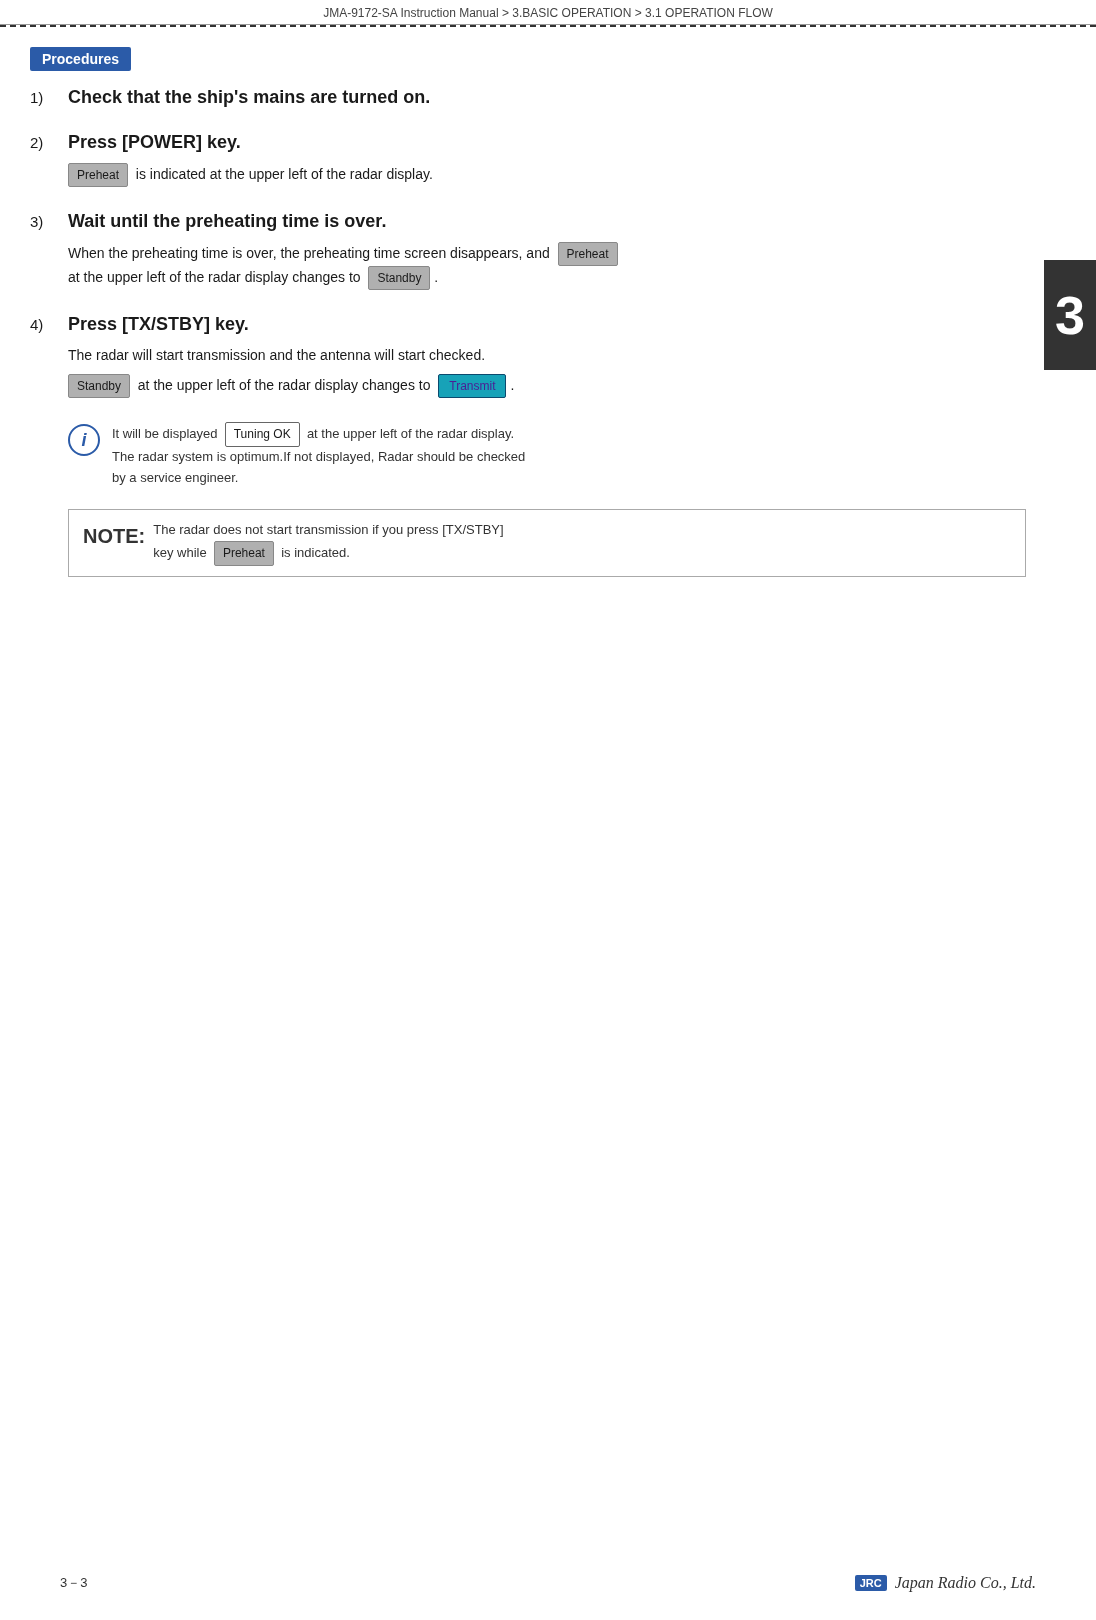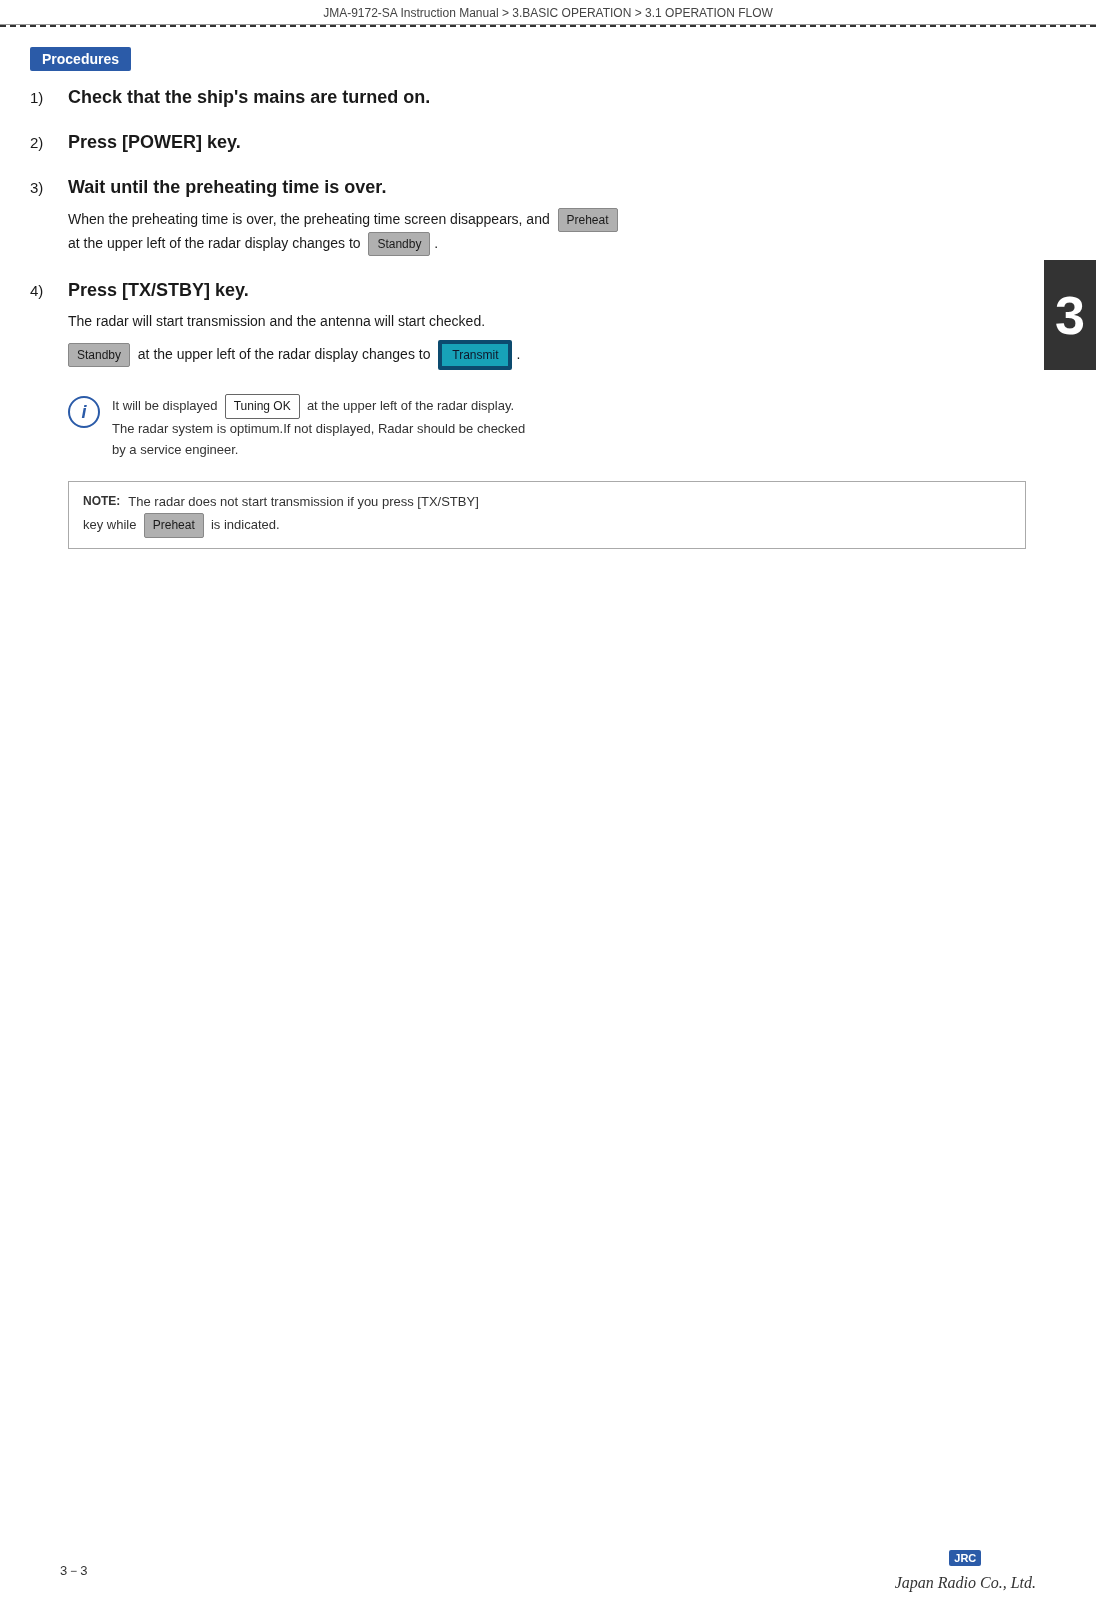--- a/index.html
+++ b/index.html
@@ -96,24 +96,24 @@
       font-size: 12px;
       padding: 2px 8px;
       border: 1px solid #888;
       border-radius: 2px;
       vertical-align: middle;
       font-family: Arial, sans-serif;
     }
     .ui-badge-teal {
       display: inline-block;
       background: #17a2b8;
-      color: #0f172a;
+      color: #4c1d95;
       font-size: 12px;
       padding: 2px 10px;
-      border: 4px solid #0c4a6e;
+      border: 1px solid #0c4a6e;
       border-radius: 2px;
       vertical-align: middle;
     }
     .ui-badge-outline {
       display: inline-block;
       background: #ffffff;
       color: #1a1a1a;
       font-size: 12px;
       padding: 2px 8px;
       border: 1px solid #666;
@@ -155,21 +155,21 @@
     .note-box {
       border: 1px solid #aaa;
       margin: 20px 0 20px 38px;
       padding: 10px 14px;
       font-size: 13px;
       line-height: 1.6;
       color: #333;
       background: #fff;
     }
     .note-label {
-      font-size: 12px;
+      font-size: 20px;
       font-weight: bold;
       float: left;
       margin-right: 8px;
     }
 
     
     .footer {
       position: absolute;
       bottom: 28px;
       left: 0;
@@ -180,21 +180,20 @@
       padding: 0 60px;
       font-size: 13px;
     }
     .footer-page {
       color: #333;
     }
     .footer-logo {
       display: flex;
       align-items: center;
       gap: 8px;
-      flex-direction: column;
     }
     .jrc-badge {
       background: #2b5ba8;
       color: white;
       font-size: 11px;
       font-weight: bold;
       padding: 2px 5px;
       border-radius: 2px;
     }
     .footer-company {
@@ -238,20 +237,24 @@
     </div>
   </div>
 
   
   <div class="step">
     <div class="step-header">
       <span class="step-number">2)</span>
       <span class="step-title">Press [POWER] key.</span>
     </div>
     <div class="step-body">
+      <p class="inline-para">
+        <span class="ui-badge">Preheat</span>
+        &nbsp;<span>is indicated at the upper left of the radar display.</span>
+      </p>
     </div>
   </div>
 
   
   <div class="step">
     <div class="step-header">
       <span class="step-number">3)</span>
       <span class="step-title">Wait until the preheating time is over.</span>
     </div>
     <div class="step-body">

